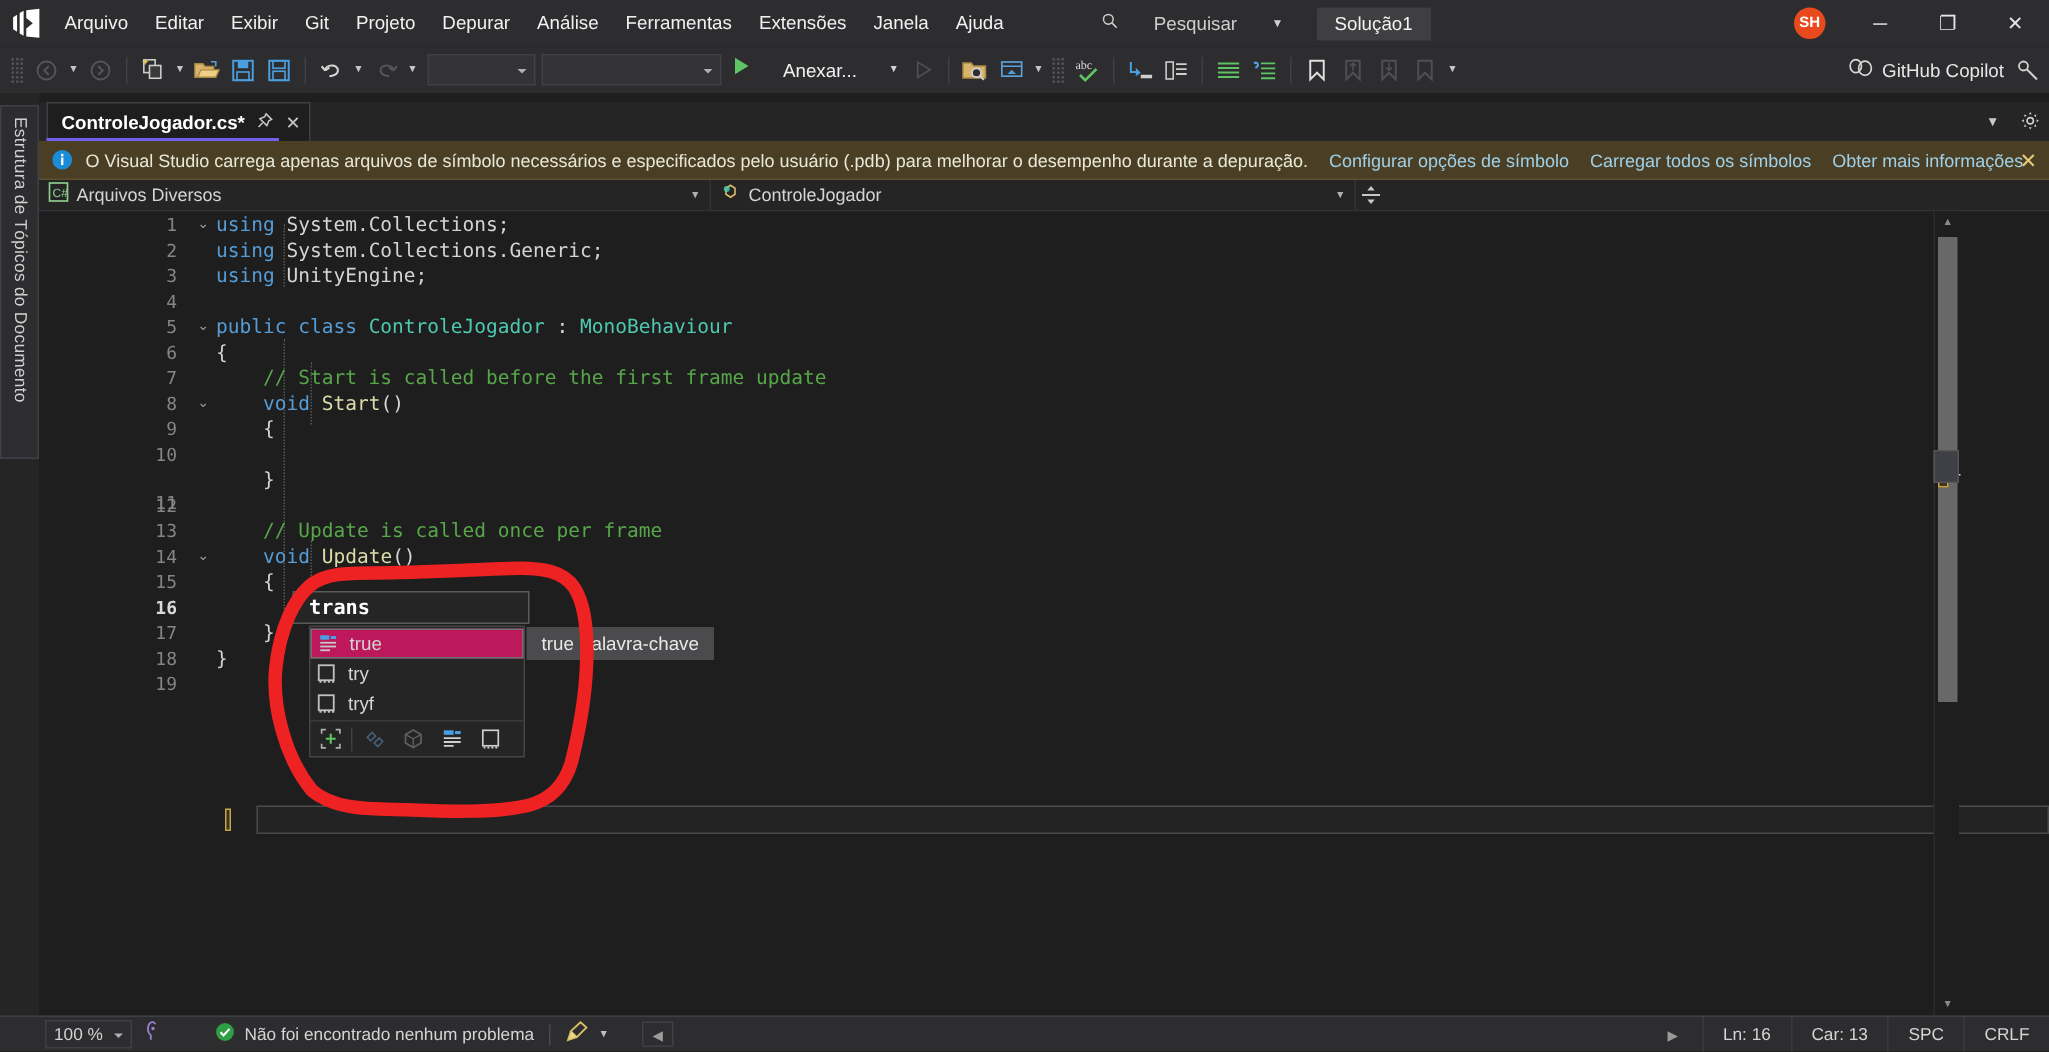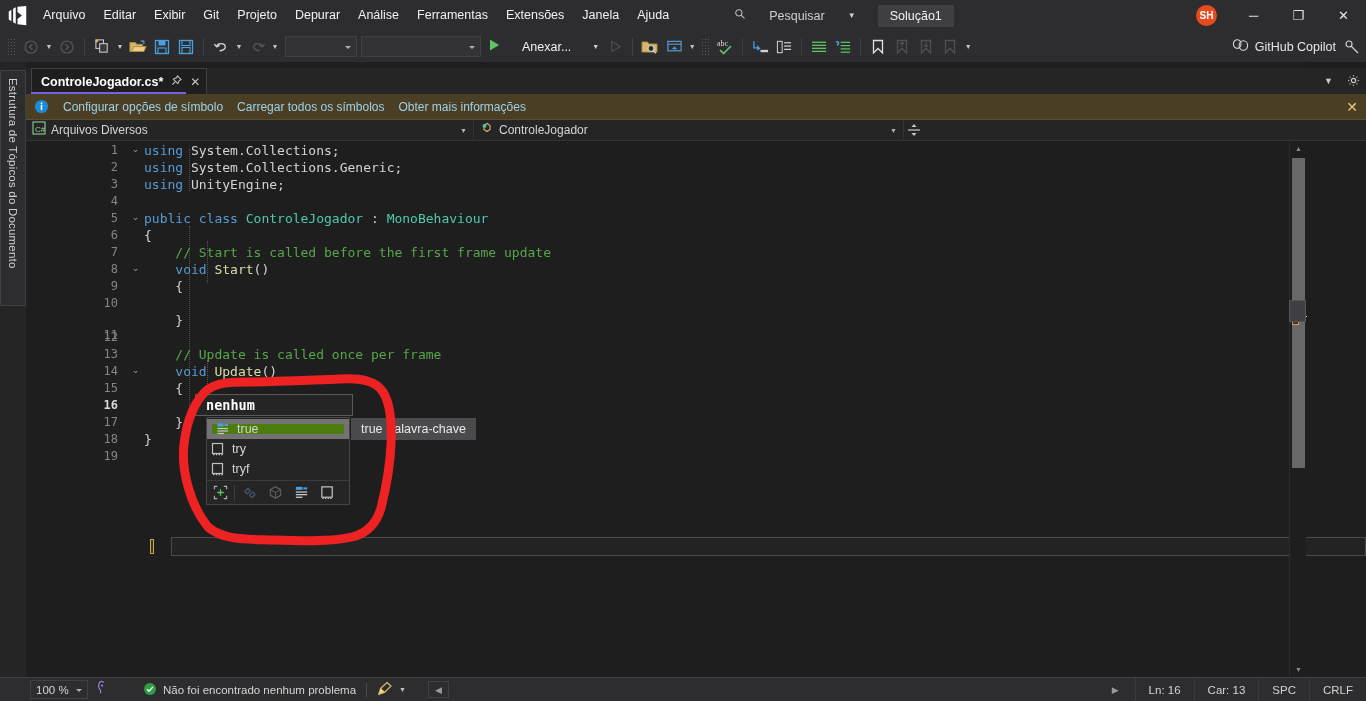--- a/index.html
+++ b/index.html
@@ -182,21 +182,21 @@
   }
   .is-popup {
     position: absolute; left: 206px; top: 417px; width: 144px; height: 88px;
     background: #252526; border: 1px solid #454545; z-index: 7;
   }
   .is-list { position: absolute; left: 0; top: 1px; width: 142px; }
   .is-item {
     height: 20px; display: flex; align-items: center; gap: 7px; padding-left: 4px;
     color: #d4d4d4; font-size: 12.5px;
   }
-  .is-item.sel { border: 5px solid #737373; background: #4d7c0f; height: 20px; }
+  .is-item.sel { border: 1px solid #737373; background: #be185d; height: 20px; }
   .is-icon { width: 14px; height: 14px; flex: 0 0 14px; }
   .is-filters {
     position: absolute; left: 0; bottom: 0; width: 142px; height: 24px;
     display: flex; align-items: center; border-top: 1px solid #3a3a3a;
   }
   .is-filters .fbtn { width: 26px; height: 22px; display: flex; align-items: center; justify-content: center; }
   .is-filters .fsep { width: 1px; height: 16px; background: #3f3f46; margin: 0 1px; }
   .is-tooltip {
     position: absolute; left: 351px; top: 418px; height: 22px;
     background: #4b4b4d; color: #e8e8e8; font-size: 12.5px;
@@ -501,20 +501,21 @@
   </div>
 
   <div class="infobar">
     <span class="ico">
       <svg width="15" height="15" viewBox="0 0 16 16">
           <circle cx="8" cy="8" r="7" fill="#1a8cd8"></circle>
           <rect x="7.2" y="6.4" width="1.6" height="5.4" fill="#fff"></rect>
           <rect x="7.2" y="3.8" width="1.6" height="1.8" fill="#fff"></rect>
         </svg>
     </span>
+    <span class="msg">O Visual Studio carrega apenas arquivos de símbolo necessários e especificados pelo usuário (.pdb) para melhorar o desempenho durante a depuração.</span>
     <a class="lnk" href="#">Configurar opções de símbolo</a>
     <a class="lnk" href="#">Carregar todos os símbolos</a>
     <a class="lnk" href="#">Obter mais informações</a>
     <span class="closex">✕</span>
   </div>
 
   <div class="navbar">
     <div class="navsel" style="width:448px">
       <span>
         <svg width="14" height="14" viewBox="0 0 14 14">
@@ -614,21 +615,21 @@
         </div>
         <div class="lnrow" style="top: 307px;">
           <div class="lnnum" style="top: 1px;">19</div>
         </div>
       </div>
     <div class="changebar" style="top:398px;"></div>
 
     <div class="codelayer"><div class="cline" style="top: 1px;"><span class="k">using</span><span class="p"> System.Collections;</span></div><div class="cline" style="top: 18px;"><span class="k">using</span><span class="p"> System.Collections.Generic;</span></div><div class="cline" style="top: 35px;"><span class="k">using</span><span class="p"> UnityEngine;</span></div><div class="cline" style="top: 52px;"></div><div class="cline" style="top: 69px;"><span class="k">public class </span><span class="ty">ControleJogador</span><span class="p"> : </span><span class="ty">MonoBehaviour</span></div><div class="cline" style="top: 86px;"><span class="p">{</span></div><div class="cline" style="top: 103px;"><span class="c">    // Start is called before the first frame update</span></div><div class="cline" style="top: 120px;"><span class="p">    </span><span class="k">void</span><span class="p"> </span><span class="m">Start</span><span class="p">()</span></div><div class="cline" style="top: 137px;"><span class="p">    {</span></div><div class="cline" style="top: 154px;"></div><div class="cline" style="top: 171px;"><span class="p">    }</span></div><div class="cline" style="top: 188px;"></div><div class="cline" style="top: 205px;"><span class="c">    // Update is called once per frame</span></div><div class="cline" style="top: 222px;"><span class="p">    </span><span class="k">void</span><span class="p"> </span><span class="m">Update</span><span class="p">()</span></div><div class="cline" style="top: 239px;"><span class="p">    {</span></div><div class="cline" style="top: 256px;"></div><div class="cline" style="top: 273px;"><span class="p">    }</span></div><div class="cline" style="top: 290px;"><span class="p">}</span></div><div class="cline" style="top: 307px;"></div></div>
   </div>
 
-  <div class="is-input">nenhum</div>
+  <div class="is-input">trans</div>
 
   <div class="is-popup">
     <div class="is-list">
       <div class="is-item sel">
         <span class="is-icon">
           <svg width="14" height="14" viewBox="0 0 14 14">
             <rect x="1.5" y="1.5" width="6" height="3" fill="#4a9fe0"></rect>
             <rect x="8.5" y="2" width="3.5" height="2" fill="#4a9fe0"></rect>
             <line x1="1.5" y1="6.5" x2="12" y2="6.5" stroke="#c8c8c8" stroke-width="1.2"></line>
             <line x1="1.5" y1="9" x2="12" y2="9" stroke="#c8c8c8" stroke-width="1.2"></line>

